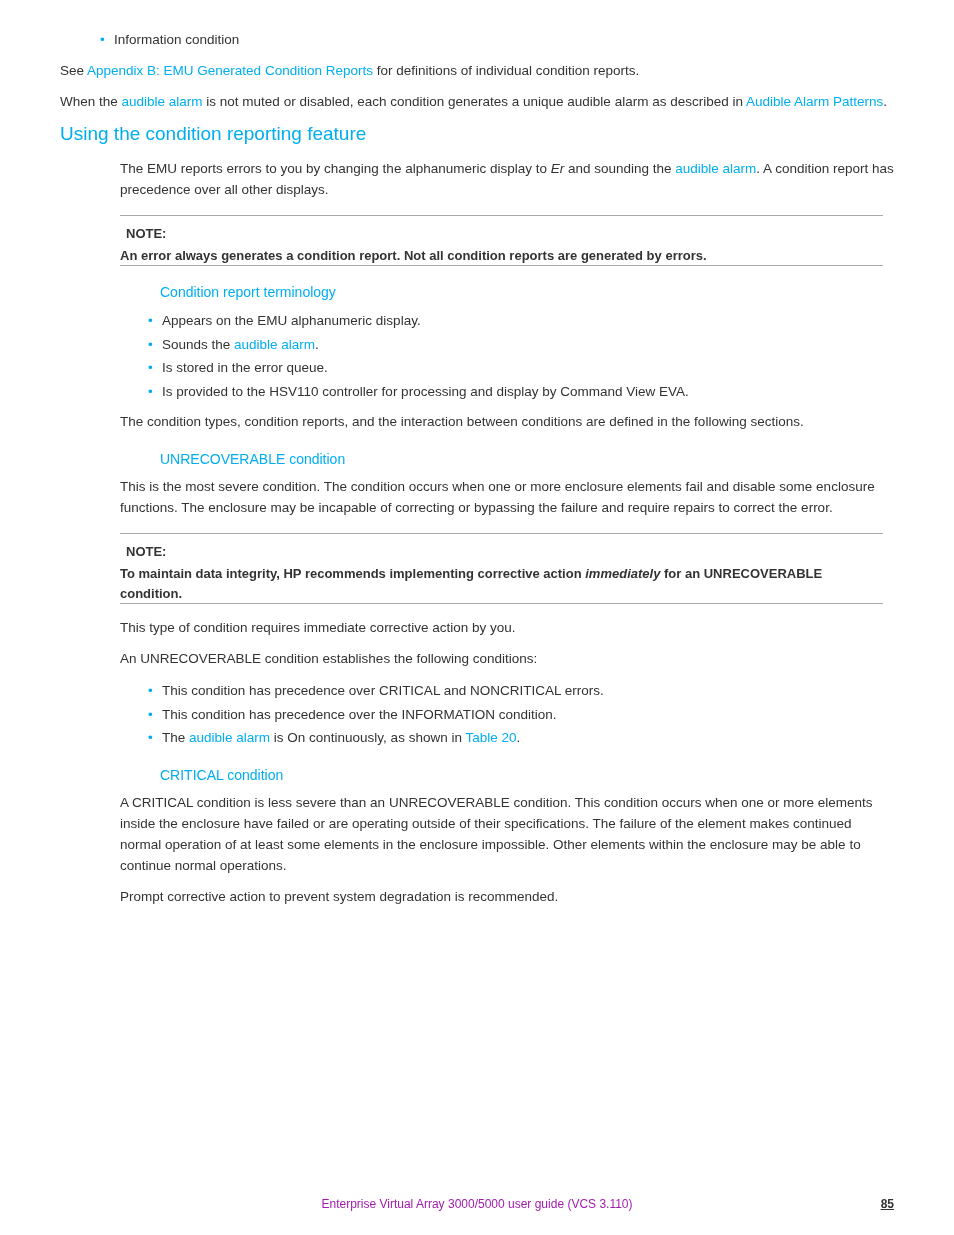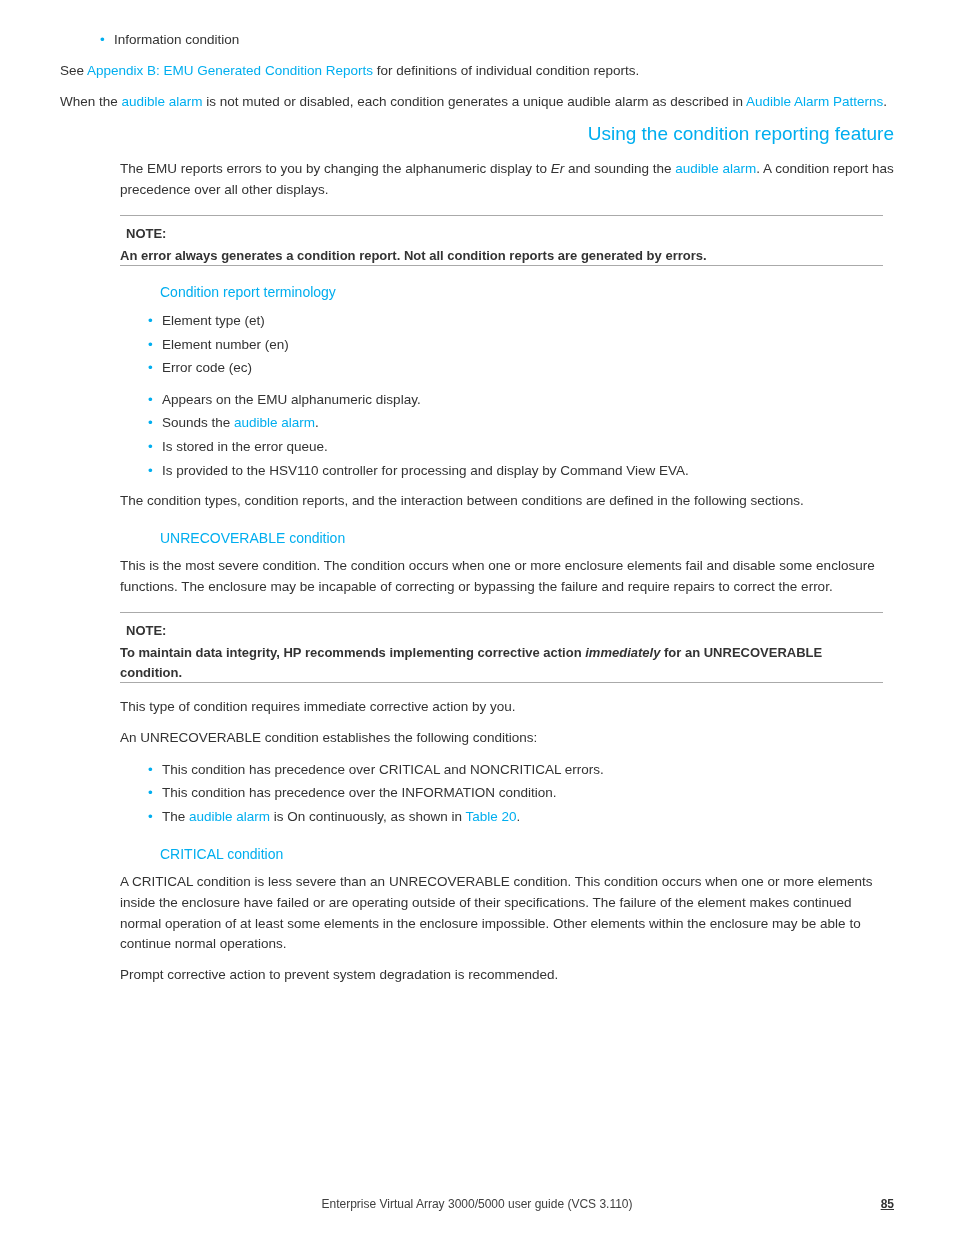--- a/index.html
+++ b/index.html
@@ -16,21 +16,20 @@
       color: #00aeef;
       text-decoration: none;
       text-align: right;
     }
     .section-heading {
       color: #00aeef;
       font-size: 19px;
       font-weight: normal;
       margin-bottom: 14px;
       margin-top: 10px;
-      text-align: right;
     }
     .sub-heading {
       color: #00aeef;
       font-size: 14px;
       font-weight: normal;
       margin-bottom: 10px;
       margin-top: 18px;
       margin-left: 40px;
     }
     .body-text {
@@ -80,21 +79,21 @@
     .italic { font-style: italic; }
     .footer {
       position: fixed;
       bottom: 24px;
       left: 0;
       width: 954px;
       display: flex;
       justify-content: center;
       align-items: center;
       font-size: 12px;
-      color: #404040;
+      color: #a21caf;
       padding: 0 60px;
     }
     .footer-page {
       position: fixed;
       bottom: 24px;
       right: 60px;
       font-size: 12px;
       color: #333;
       font-weight: bold;
       text-decoration: underline;
@@ -151,25 +150,20 @@
         </svg>
       </span>
       <span>NOTE:</span>
     </div>
     <p class="note-text">An error always generates a condition report.  Not all condition reports are generated by errors.</p>
   </div>
 
   <h3 class="sub-heading">Condition report terminology</h3>
 
 
-  <ul class="bullet-list">
-    <li>Element type (et)</li>
-    <li>Element number (en)</li>
-    <li>Error code (ec)</li>
-  </ul>
 
 
   <ul class="bullet-list">
     <li>Appears on the EMU alphanumeric display.</li>
     <li>
       <span>Sounds the </span><a class="cyan-link">audible alarm</a><span>.</span>
     </li>
     <li>Is stored in the error queue.</li>
     <li>Is provided to the HSV110 controller for processing and display by Command View EVA.</li>
   </ul>

